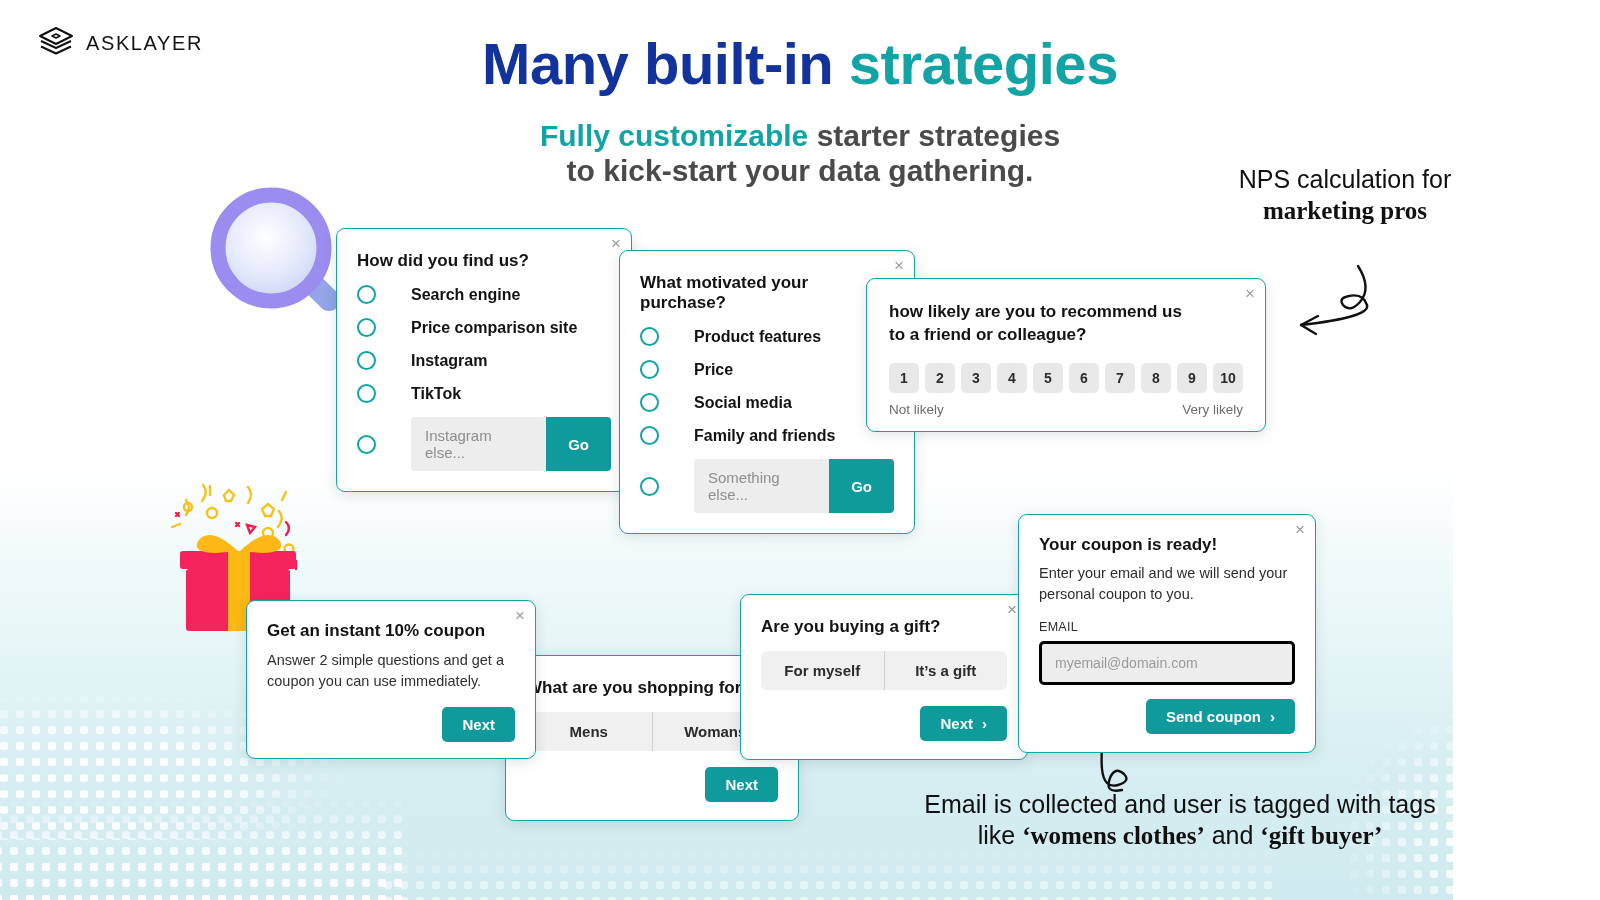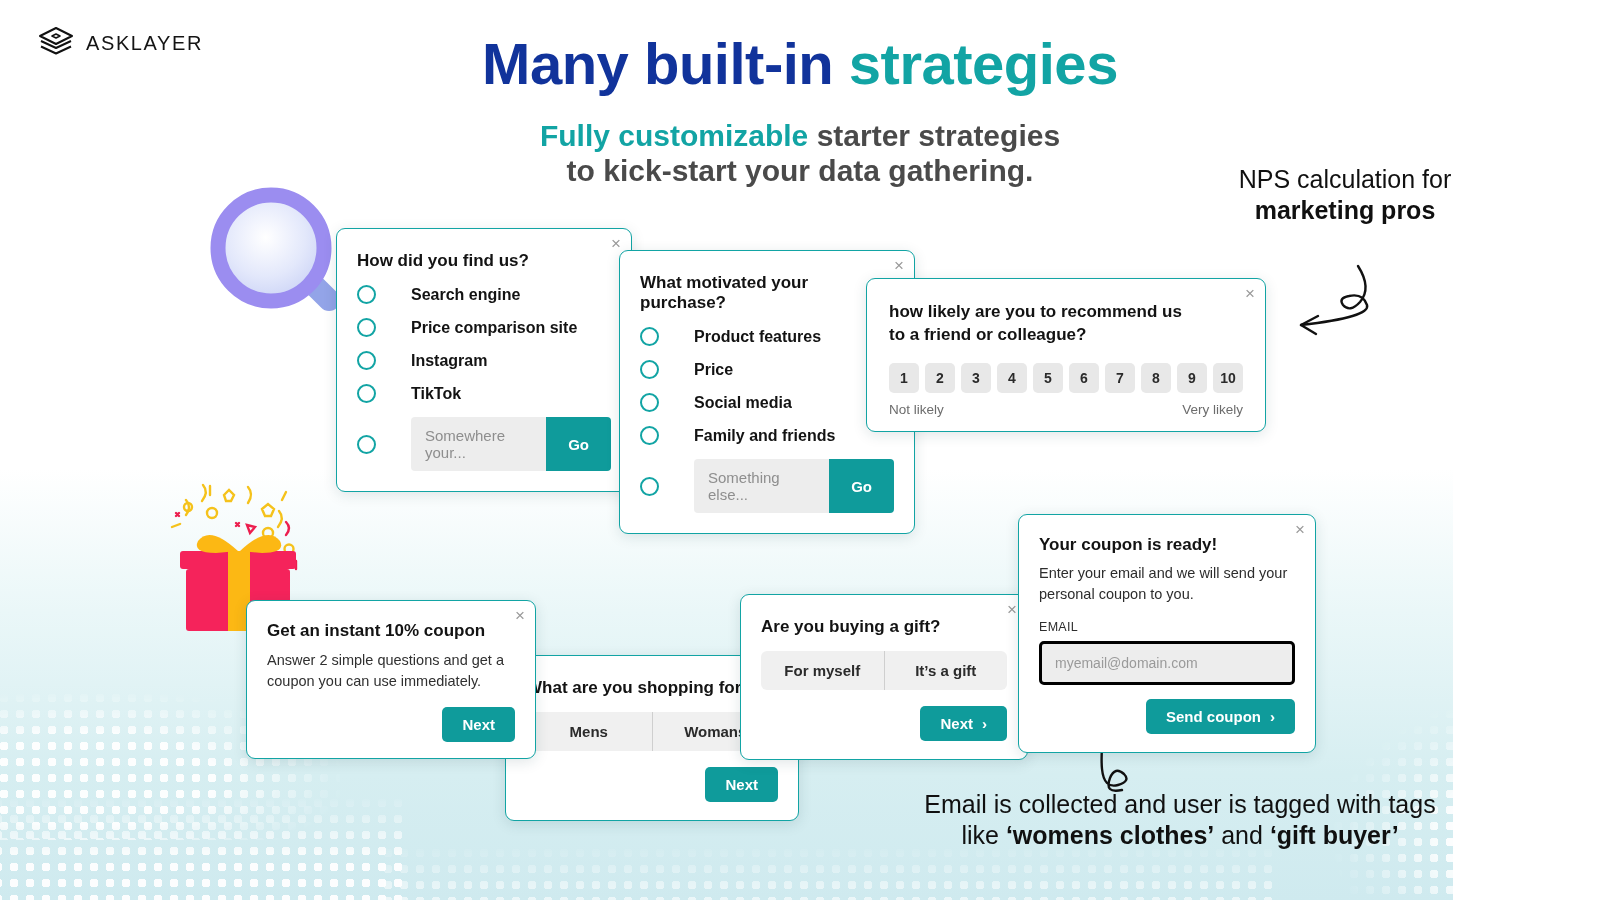--- a/index.html
+++ b/index.html
@@ -51,21 +51,21 @@
   .grey { color:#4a4a4a; }
   #subhead {
     position:absolute; left:0; top:118px; width:1600px; text-align:center;
     font-size:30px; font-weight:bold; line-height:1.18;
   }
 
   
   .callout { position:absolute; font-size:25px; color:#101010; line-height:1.25; }
   #callout-nps  { left:1180px; top:164px; width:330px; text-align:center; }
   #callout-tags { left:830px;  top:789px; width:700px; text-align:center; }
-  .callout b { font-weight:bold; }
+  .callout b { font-weight:bold;font-family:Liberation Serif, serif; }
   .arrow { position:absolute; pointer-events:none; }
   #arrow-nps  { left:1280px; top:262px; width:95px;  height:75px; }
   #arrow-tags { left:1078px; top:672px; width:80px;  height:120px; }
 
   
   .card {
     position:absolute; background:#fff; border:1.6px solid #12a4a4;
     border-radius:9px; box-shadow:0 3px 14px rgba(20,60,70,.13);
   }
   .card-close {
@@ -267,21 +267,21 @@
       <div class="radio"></div>
       <div class="opt-label">Instagram</div>
     </div>
     <div class="opt-row">
       <div class="radio"></div>
       <div class="opt-label">TikTok</div>
     </div>
     <div class="opt-row">
       <div class="radio"></div>
       <div class="inline-input">
-        <div class="field">Somewhere your...</div>
+        <div class="field">Instagram else...</div>
         <div class="btn-go">Go</div>
       </div>
     </div>
   </div>
 
   <div class="card z2" id="card-motivation">
     <div class="card-close">×</div>
     <div class="q-title">What motivated your purchase?</div>
 
     <div class="opt-row">

